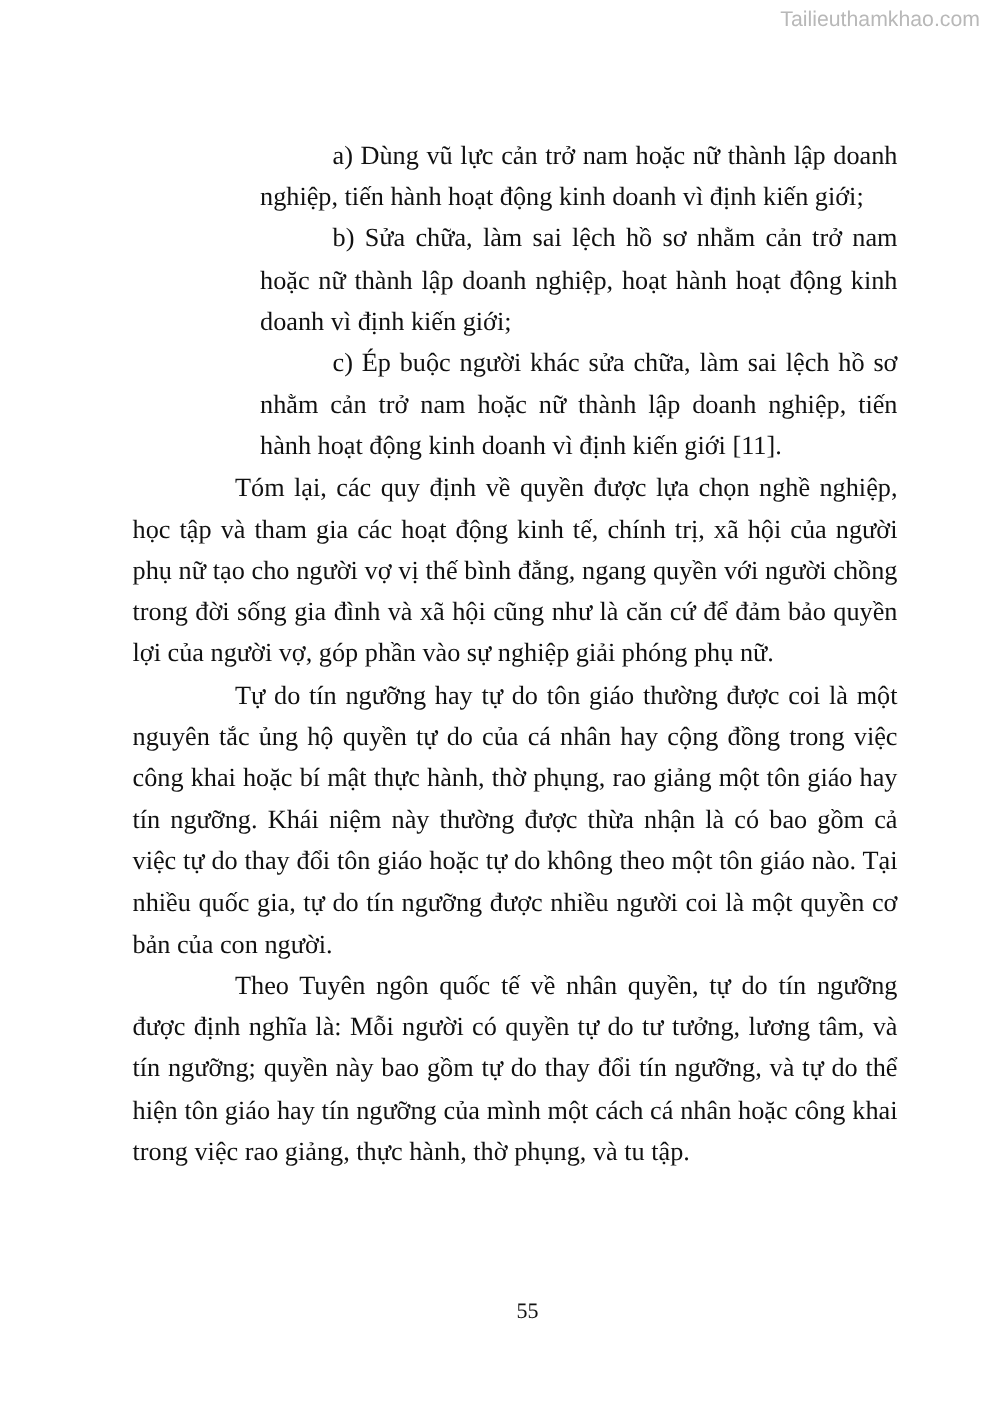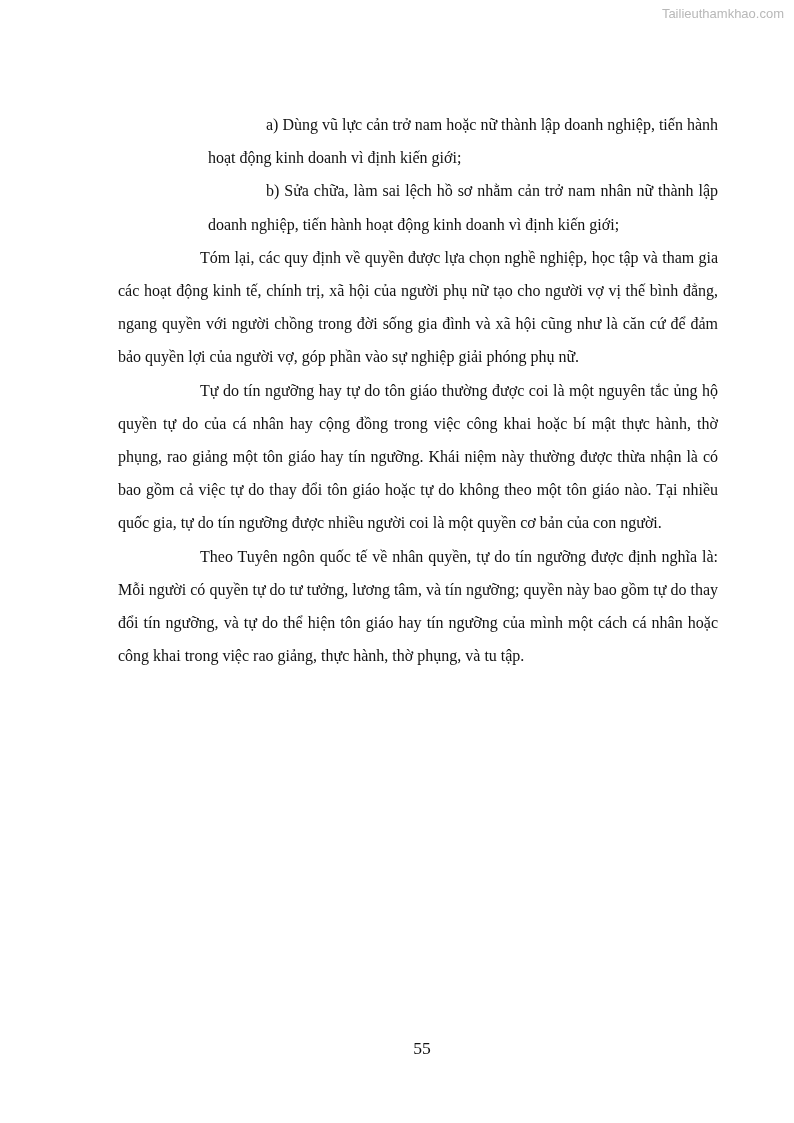--- a/index.html
+++ b/index.html
@@ -13,46 +13,45 @@
       position: relative;
       overflow: hidden;
       font-family: "Liberation Serif", "DejaVu Serif", serif;
       color: #111111;
     }
     .watermark {
       position: absolute;
       top: 6px;
       right: 10px;
       font-family: "Liberation Sans", "DejaVu Sans", sans-serif;
-      font-size: 13px;
+      font-size: 17px;
       color: #b8b8b8;
       letter-spacing: 0px;
     }
     .content {
       position: absolute;
       left: 106px;
       top: 108px;
       width: 612px;
-      font-size: 16px;
+      font-size: 21px;
       line-height: 33.2px;
     }
     .list-block {
       margin-left: 102px;
       width: 510px;
     }
     p {
       margin: 0;
       text-align: justify;
     }
     .list-item {
       text-indent: 58px;
     }
     .para {
       text-indent: 82px;
-      margin-left: 12px;
     }
     .heading {
       font-weight: bold;
       text-indent: 84px;
       text-align: left;
     }
     .page-number {
       position: absolute;
       top: 1038px;
       left: 0;
@@ -62,21 +61,22 @@
     }
   </style>
 </head>
 <body>
 
 <div class="watermark">Tailieuthamkhao.com</div>
 
 <div class="content">
   <div class="list-block">
     <p class="list-item">a) Dùng vũ lực cản trở nam hoặc nữ thành lập doanh nghiệp, tiến hành hoạt động kinh doanh vì định kiến giới;</p>
-    <p class="list-item">b) Sửa chữa, làm sai lệch hồ sơ nhằm cản trở nam nhân nữ thành lập doanh nghiệp, tiến hành hoạt động kinh doanh vì định kiến giới;</p>
+    <p class="list-item">b) Sửa chữa, làm sai lệch hồ sơ nhằm cản trở nam hoặc nữ thành lập doanh nghiệp, hoạt hành hoạt động kinh doanh vì định kiến giới;</p>
+    <p class="list-item">c) Ép buộc người khác sửa chữa, làm sai lệch hồ sơ nhằm cản trở nam hoặc nữ thành lập doanh nghiệp, tiến hành hoạt động kinh doanh vì định kiến giới [11].</p>
   </div>
 
   <p class="para">Tóm lại, các quy định về quyền được lựa chọn nghề nghiệp, học tập và tham gia các hoạt động kinh tế, chính trị, xã hội của người phụ nữ tạo cho người vợ vị thế bình đẳng, ngang quyền với người chồng trong đời sống gia đình và xã hội cũng như là căn cứ để đảm bảo quyền lợi của người vợ, góp phần vào sự nghiệp giải phóng phụ nữ.</p>
 
 
   <p class="para">Tự do tín ngưỡng hay tự do tôn giáo thường được coi là một nguyên tắc ủng hộ quyền tự do của cá nhân hay cộng đồng trong việc công khai hoặc bí mật thực hành, thờ phụng, rao giảng một tôn giáo hay tín ngưỡng. Khái niệm này thường được thừa nhận là có bao gồm cả việc tự do thay đổi tôn giáo hoặc tự do không theo một tôn giáo nào. Tại nhiều quốc gia, tự do tín ngưỡng được nhiều người coi là một quyền cơ bản của con người.</p>
   <p class="para">Theo Tuyên ngôn quốc tế về nhân quyền, tự do tín ngưỡng được định nghĩa là: Mỗi người có quyền tự do tư tưởng, lương tâm, và tín ngưỡng; quyền này bao gồm tự do thay đổi tín ngưỡng, và tự do thể hiện tôn giáo hay tín ngưỡng của mình một cách cá nhân hoặc công khai trong việc rao giảng, thực hành, thờ phụng, và tu tập.</p>
 </div>
 
 <div class="page-number">55</div>

